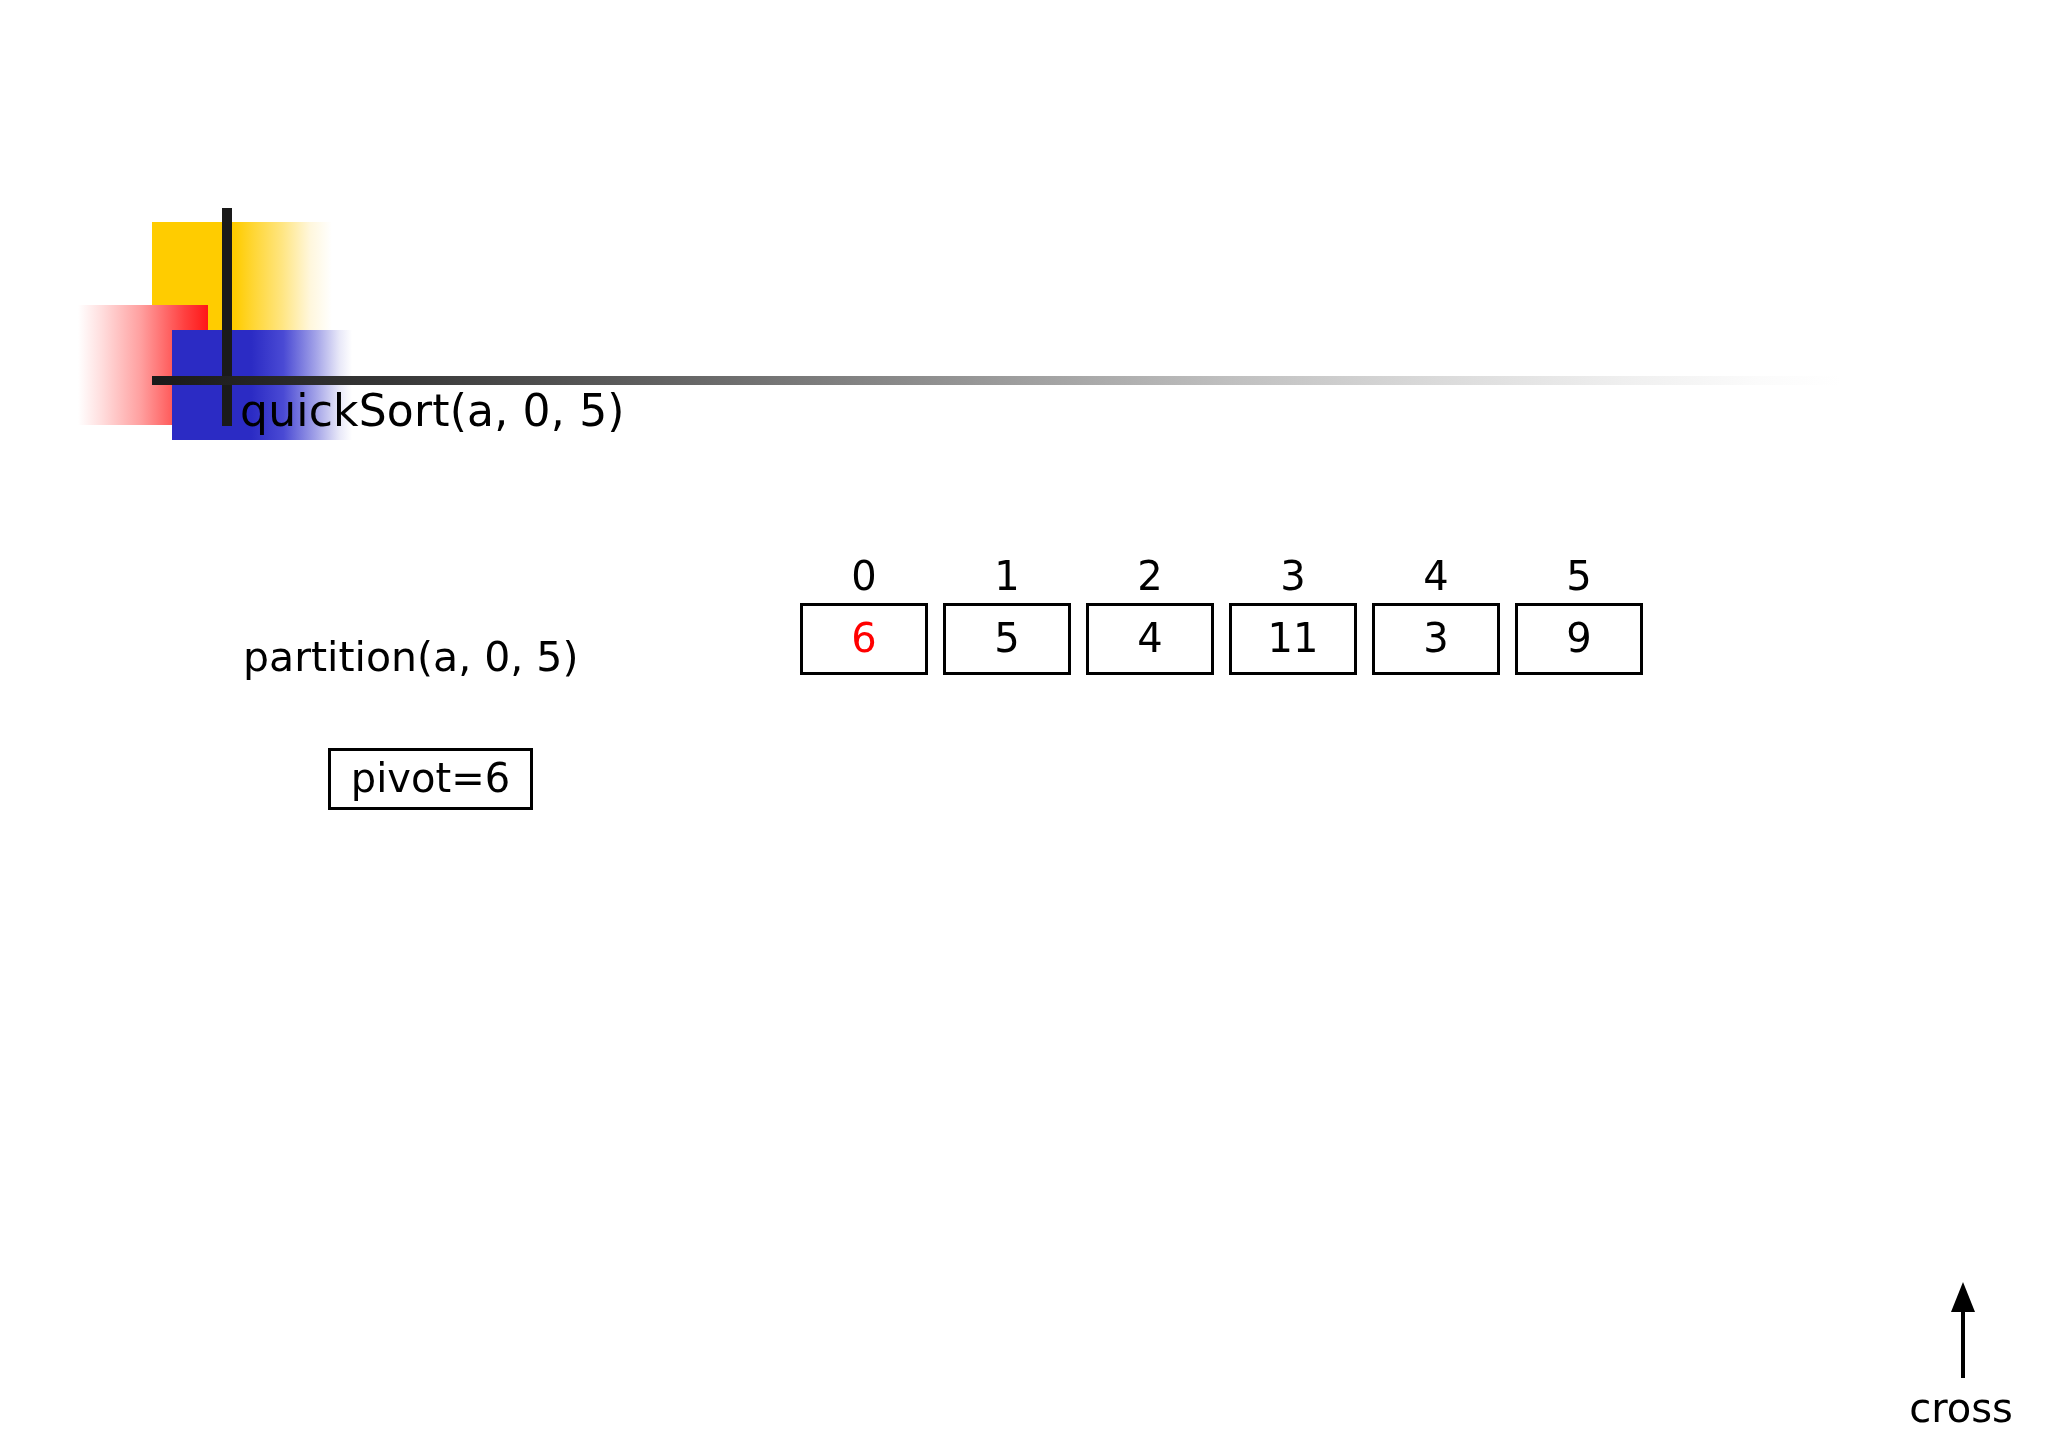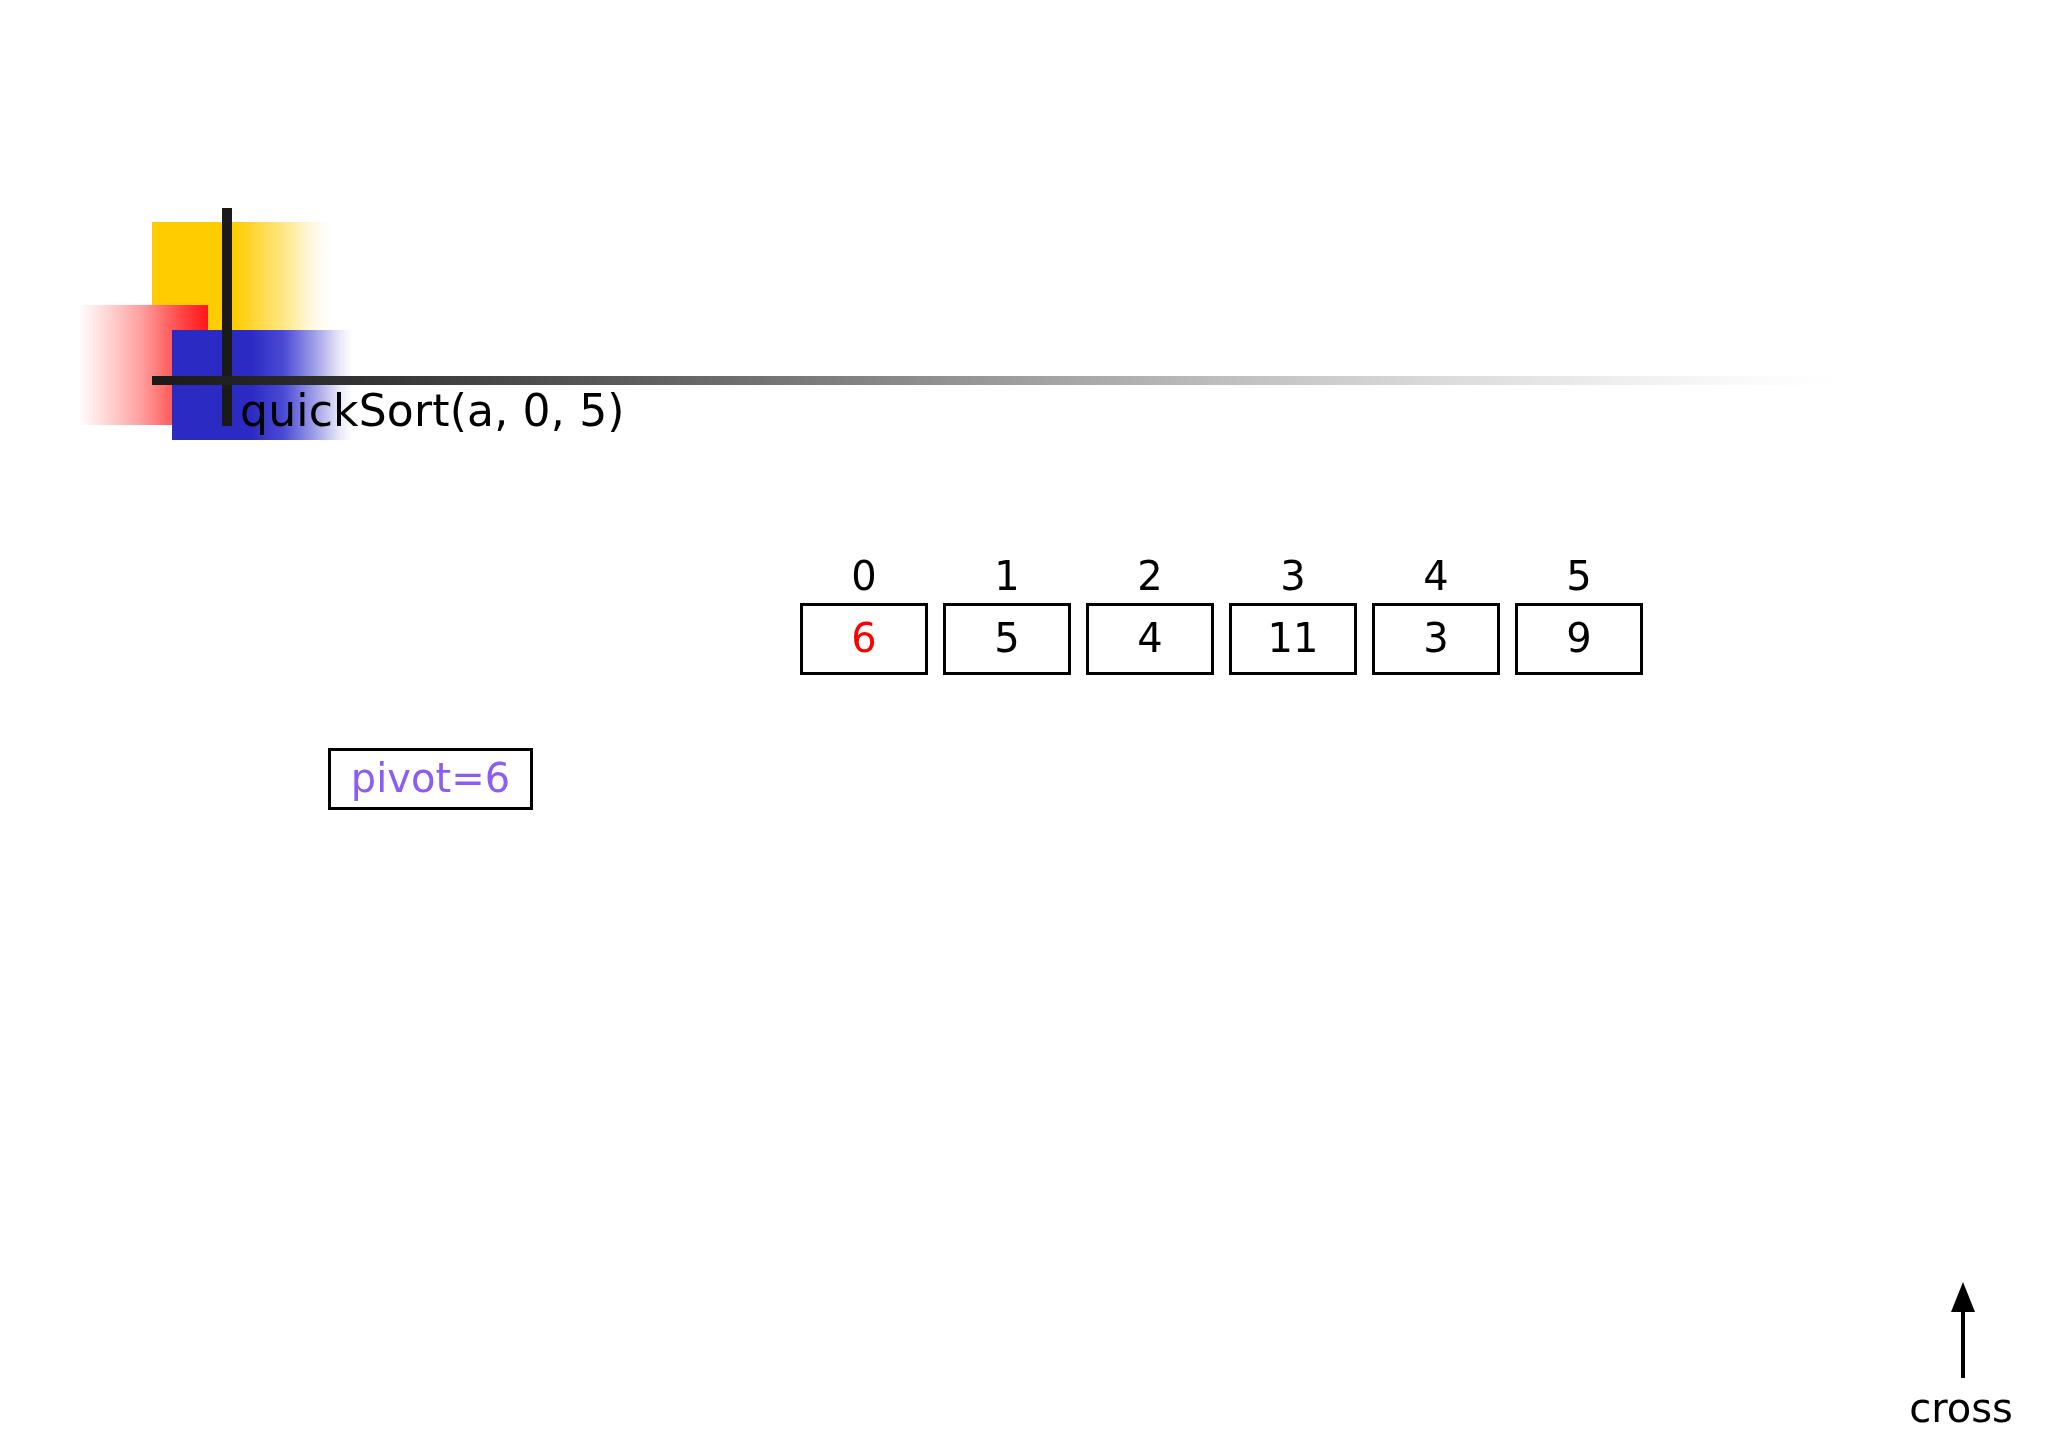--- a/index.html
+++ b/index.html
@@ -99,21 +99,21 @@
     width: 205px;
     height: 62px;
     border: 3px solid #000000;
     box-sizing: border-box;
     display: flex;
     align-items: center;
     justify-content: center;
   }
   .pivot-box .pivot-text {
     font-size: 40px;
-    color: #8b5cf6;
+    color: #000000;
     line-height: 1;
     position: relative;
     top: -1px;
   }
 
   
   #array-area {
     position: absolute;
     left: 800px;
     top: 560px;
@@ -198,20 +198,21 @@
 <div id="slide">
 
   <div class="deco-yellow"></div>
   <div class="deco-red"></div>
   <div class="deco-blue"></div>
   <div class="deco-vbar"></div>
   <div class="deco-hbar"></div>
 
   <div class="slide-title">quickSort(a, 0, 5)</div>
 
+  <div class="partition-label">partition(a, 0, 5)</div>
 
   <div class="pivot-box">
     <span class="pivot-text">pivot=6</span>
   </div>
 
   <div id="array-area">
     <div class="array-row" id="array-row">
         <div class="array-cell">
           <span class="cell-index">0</span>
           <div class="cell-box">

